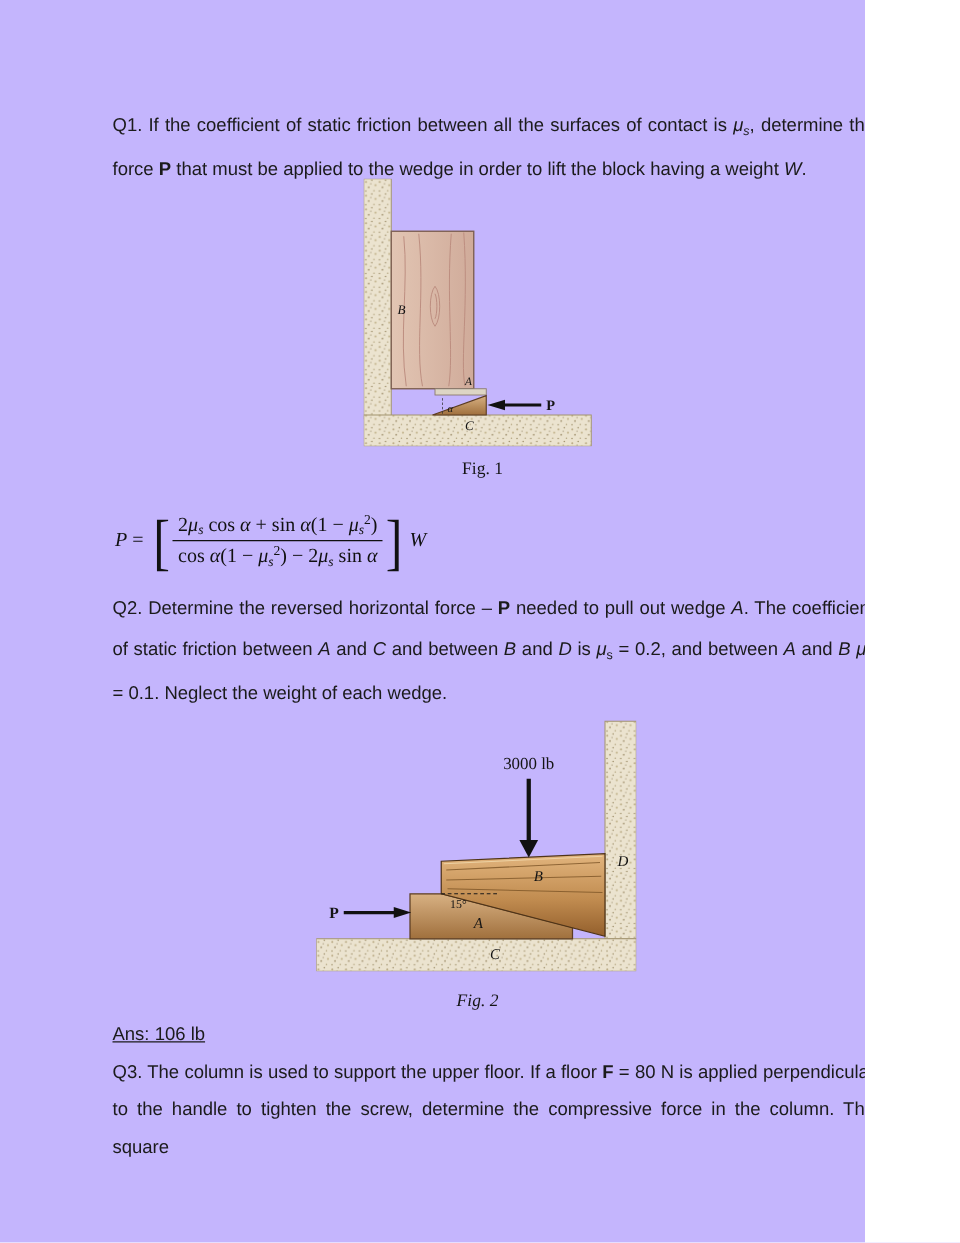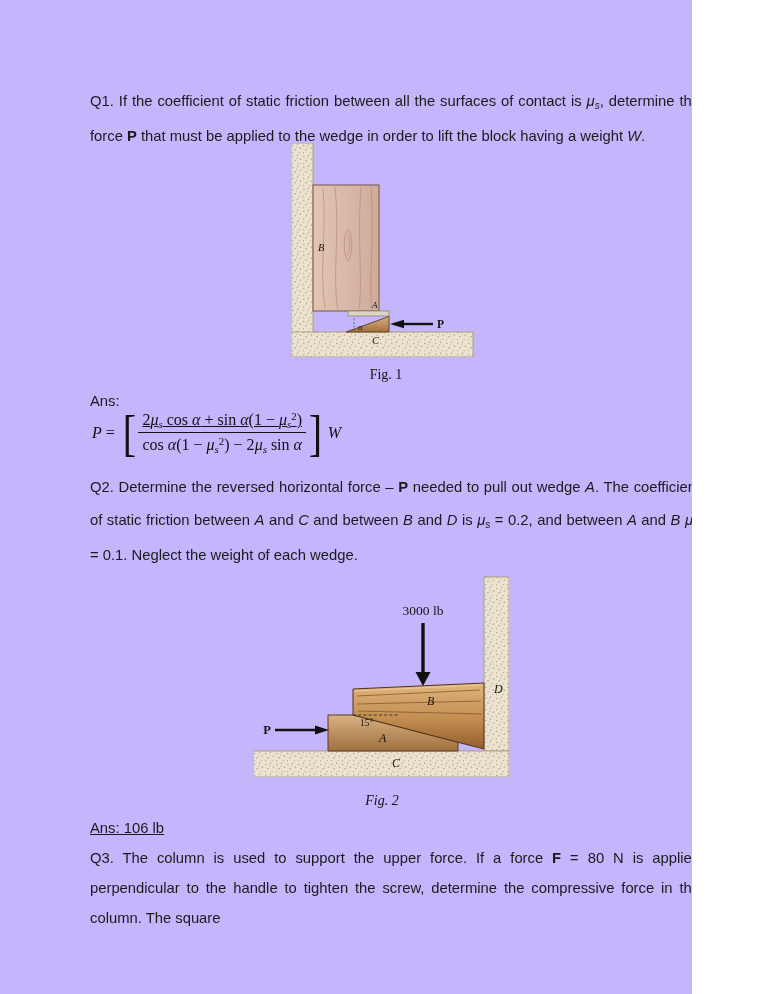--- a/index.html
+++ b/index.html
@@ -12,21 +12,21 @@
   .sub{font-size:0.68em;vertical-align:-0.28em;}
   .sup{font-size:0.68em;vertical-align:0.5em;}
   .fig-wrap{position:absolute;}
   .caption{font-family:"Liberation Serif",serif;font-size:14px;text-align:center;color:#141414;}
   .formula{position:absolute;display:flex;align-items:center;
            font-family:"Liberation Serif",serif;font-size:16px;color:#111;}
   .f-lhs{margin-right:6px;}
   .f-rhs{margin-left:4px;}
   .f-bracket{font-size:50px;line-height:0.85;font-weight:400;transform:scaleX(.8);}
   .frac{display:inline-flex;flex-direction:column;align-items:center;margin:0 1px;}
-  .frac .num{padding:0 4px 2px;border-bottom:1.2px solid #111;white-space:nowrap;text-decoration:underline;}
+  .frac .num{padding:0 4px 2px;border-bottom:1.2px solid #111;white-space:nowrap;}
   .frac .den{padding:2px 4px 0;white-space:nowrap;}
   svg text{font-family:"Liberation Serif",serif;fill:#141414;}
   .lbl-i{font-style:italic;}
   .lbl-b{font-weight:bold;}
 </style>
 </head>
 <body>
 
 <div class="page">
 
@@ -84,21 +84,20 @@
 
       <g>
         <line x1="142" y1="181" x2="112" y2="181" stroke="#111111" stroke-width="2.4"></line>
         <polygon points="113,176.8 113,185.2 99,181" fill="#111111"></polygon>
       </g>
       <text x="146" y="185" font-size="11.5" class="lbl-b">P</text>
     </svg>
     <div class="caption" style="margin-top:6px;">Fig. 1</div>
   </div>
 
-  <p class="para" style="top:386px;">Ans:</p>
 
   <div class="formula" style="left:92px;top:410px;">
     <span class="f-lhs"><span class="i">P</span><span> =</span></span>
     <span class="f-bracket">[</span>
     <span class="frac">
       <span class="num"><span>2</span><span class="i">μ</span><span class="i sub">s</span><span> cos </span><span class="i">α</span><span> + sin </span><span class="i">α</span><span>(1 − </span><span class="i">μ</span><span class="i sub">s</span><span class="sup">2</span><span>)</span></span>
       <span class="den"><span>cos </span><span class="i">α</span><span>(1 − </span><span class="i">μ</span><span class="i sub">s</span><span class="sup">2</span><span>) − 2</span><span class="i">μ</span><span class="i sub">s</span><span> sin </span><span class="i">α</span></span>
     </span>
     <span class="f-bracket">]</span>
     <span class="f-rhs"><span class="i">W</span></span>
@@ -138,15 +137,15 @@
         <line x1="22" y1="155" x2="63" y2="155" stroke="#111111" stroke-width="2.6"></line>
         <polygon points="62,150.6 62,159.4 76,155" fill="#111111"></polygon>
       </g>
       <text x="18" y="159" font-size="12.5" text-anchor="end" class="lbl-b">P</text>
     </svg>
     <div class="caption" style="margin-top:12px;font-style:italic;">Fig. 2</div>
   </div>
 
   <p class="para" style="top:813px;text-decoration:underline;">Ans: 106 lb</p>
 
-  <p class="para" style="top:843px;"><span>Q3. The column is used to support the upper force. If a force </span><span class="b">F</span><span> = 80 N is applied perpendicular to the handle to tighten the screw, determine the compressive force in the column. The square</span></p>
+  <p class="para" style="top:843px;"><span>Q3. The column is used to support the upper floor. If a floor </span><span class="b">F</span><span> = 80 N is applied perpendicular to the handle to tighten the screw, determine the compressive force in the column. The square</span></p>
 
 </div>
 
 </body></html>

